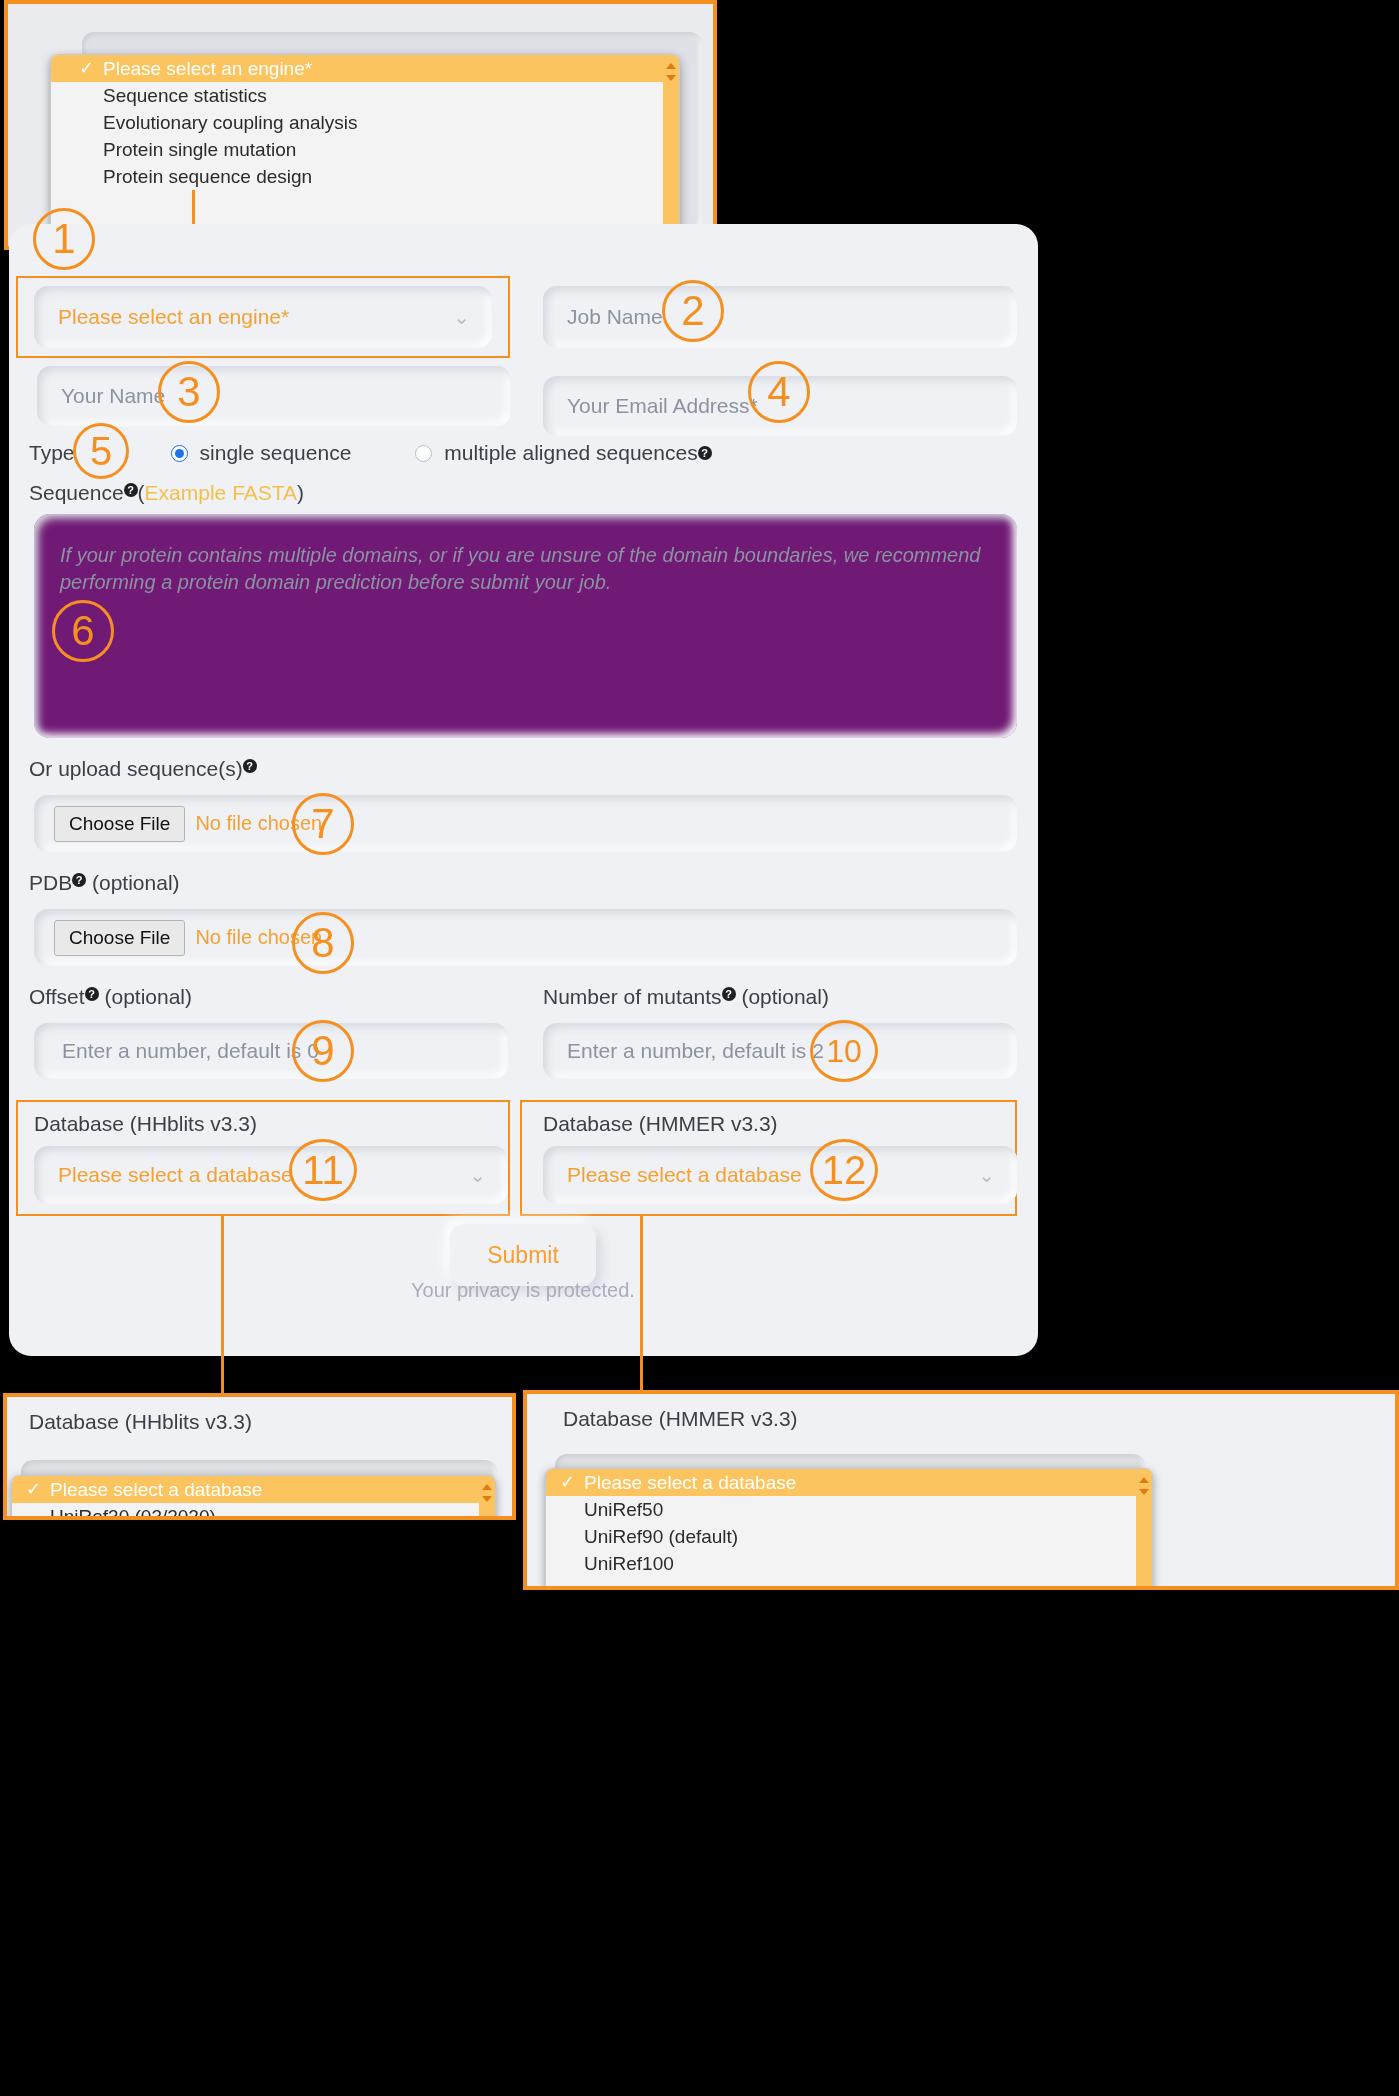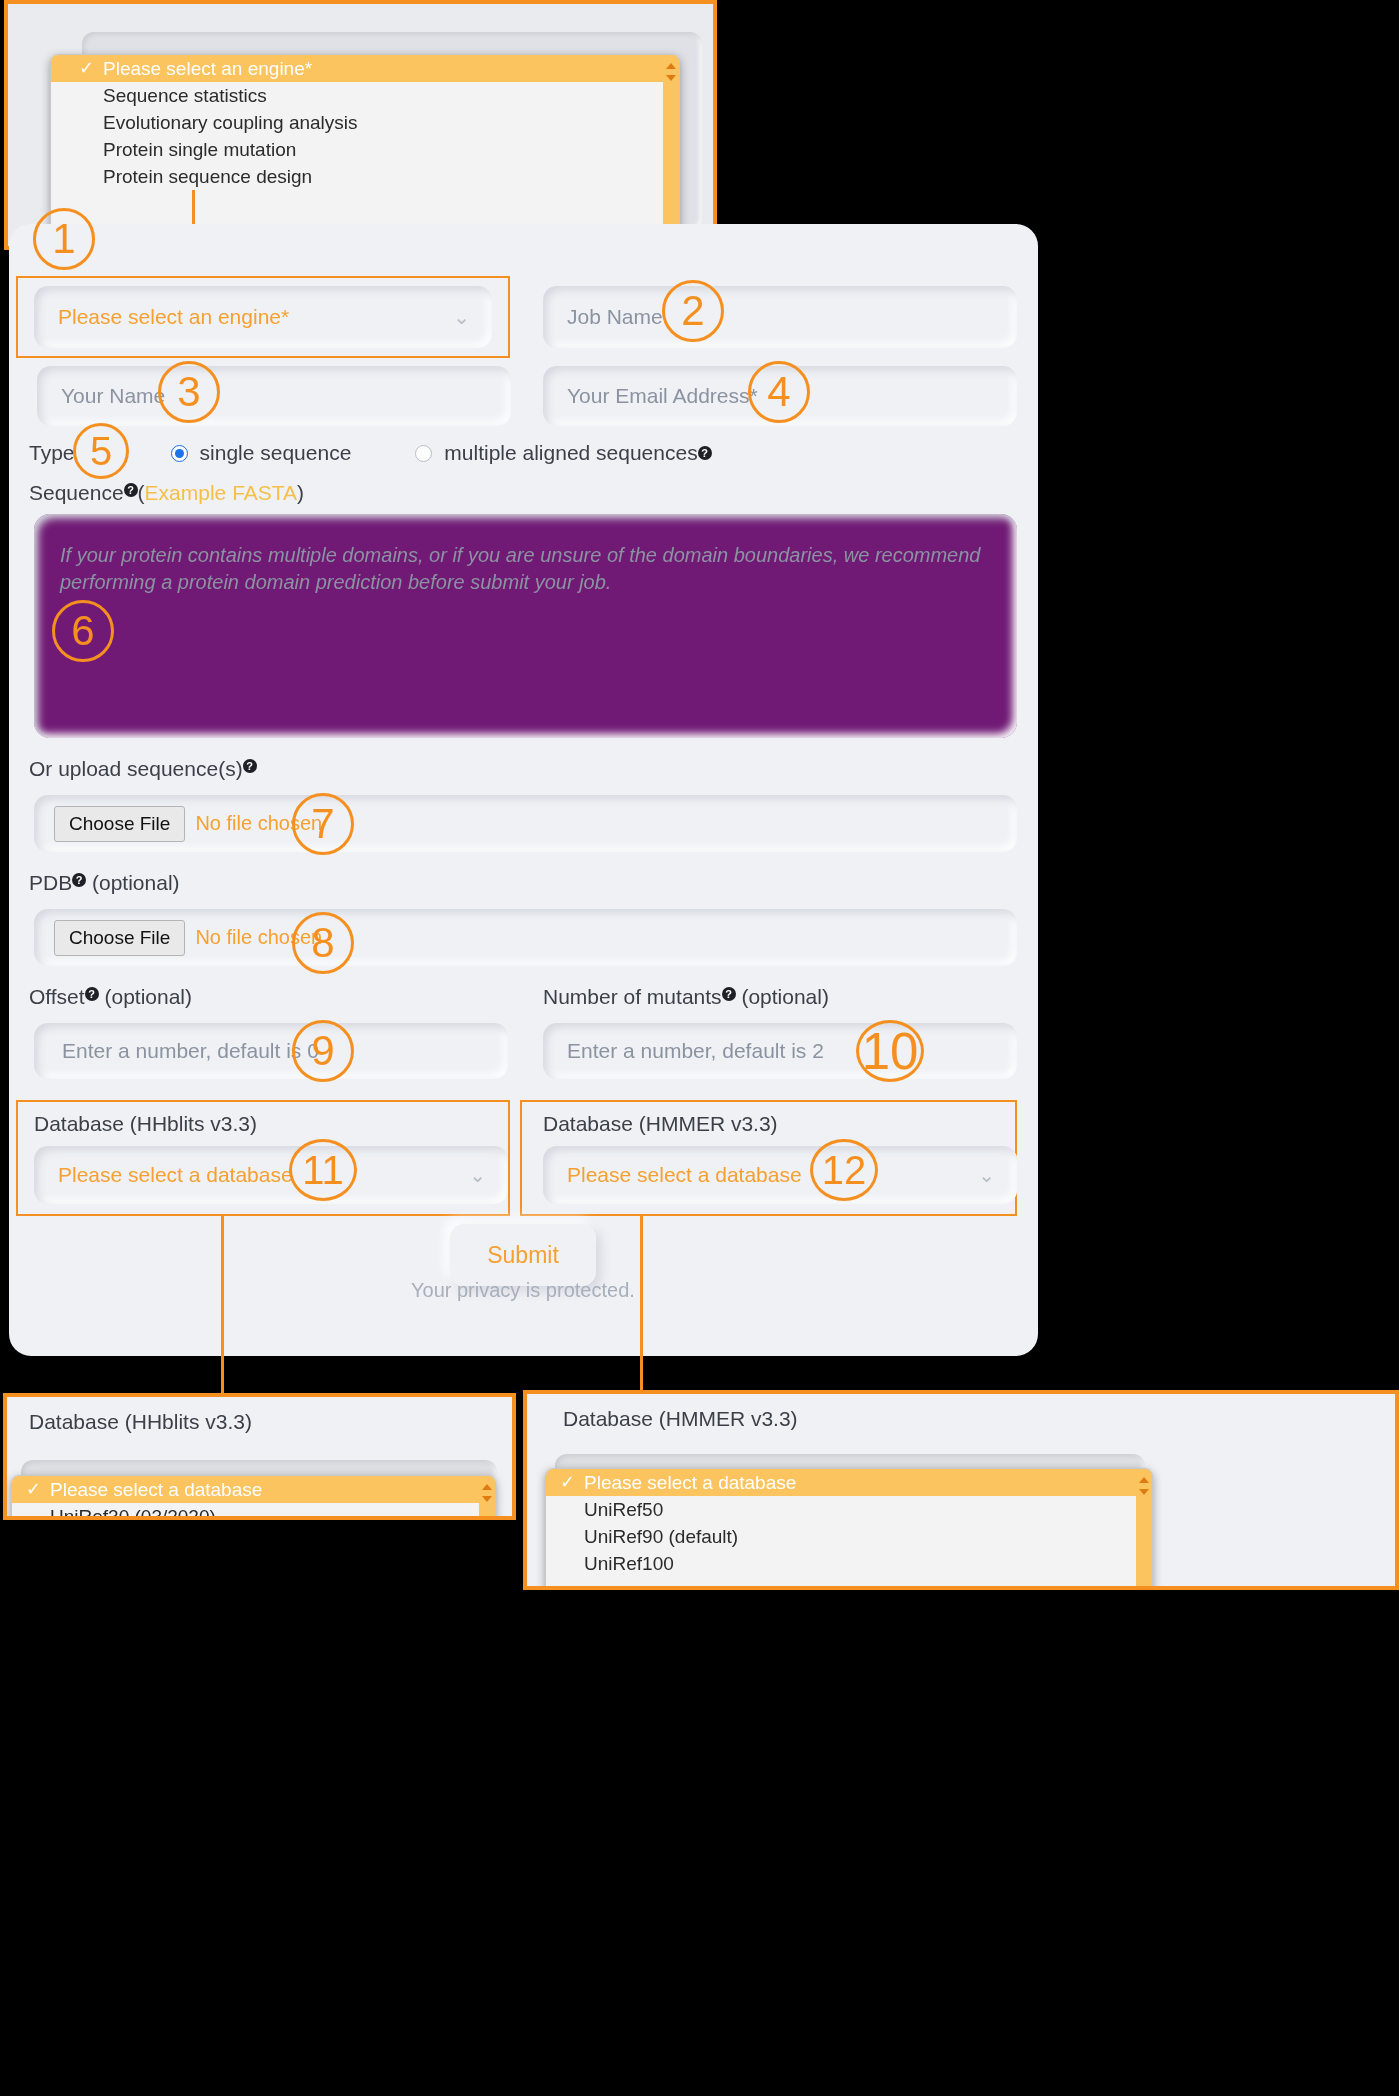--- a/index.html
+++ b/index.html
@@ -233,21 +233,21 @@
       <span class="field-text orange-text">Please select an engine*</span>
       <span class="chev">⌄</span>
     </div>
     <div class="input-neu" style="position:absolute; left:534px; top:62px; width:474px; height:62px;">
       <span class="field-text">Job Name</span>
     </div>
 
     <div class="input-neu" style="position:absolute; left:28px; top:142px; width:474px; height:60px;">
       <span class="field-text">Your Name</span>
     </div>
-    <div class="input-neu" style="position:absolute; left:534px; top:142px; width:474px; height:60px;">
+    <div class="input-neu" style="position:absolute; left:534px; top:152px; width:474px; height:60px;">
       <span class="field-text">Your Email Address*</span>
     </div>
 
     <div style="position:absolute; left:20px; top:217px; display:flex; align-items:center;">
       <span class="label-txt">Type</span>
       <span style="display:inline-flex; align-items:center; margin-left:96px;">
         <span class="radio-outer on"></span>
         <span class="label-txt" style="margin-left:12px;">single sequence</span>
       </span>
       <span style="display:inline-flex; align-items:center; margin-left:64px;">
@@ -318,21 +318,21 @@
 
   <div class="callout" style="left:33px; top:208px; width:62px; height:62px; font-size:42px;">1</div>
   <div class="callout" style="left:662px; top:280px; width:62px; height:62px; font-size:42px;">2</div>
   <div class="callout" style="left:158px; top:361px; width:62px; height:62px; font-size:42px;">3</div>
   <div class="callout" style="left:748px; top:361px; width:62px; height:62px; font-size:42px;">4</div>
   <div class="callout" style="left:73px; top:423px; width:56px; height:56px; font-size:40px;">5</div>
   <div class="callout" style="left:52px; top:600px; width:62px; height:62px; font-size:42px;">6</div>
   <div class="callout" style="left:292px; top:793px; width:62px; height:62px; font-size:42px;">7</div>
   <div class="callout" style="left:292px; top:912px; width:62px; height:62px; font-size:42px;">8</div>
   <div class="callout" style="left:292px; top:1020px; width:62px; height:62px; font-size:42px;">9</div>
-  <div class="callout" style="left:856px; top:1020px; width:68px; height:62px; font-size:51px;">10</div>
+  <div class="callout" style="left:810px; top:1020px; width:68px; height:62px; font-size:32px;">10</div>
   <div class="callout" style="left:289px; top:1139px; width:68px; height:62px; font-size:40px;">11</div>
   <div class="callout" style="left:810px; top:1139px; width:68px; height:62px; font-size:40px;">12</div>
 
   <div class="leader" style="left:221px; top:1215px; width:3px; height:180px;"></div>
   <div class="leader" style="left:640px; top:1215px; width:3px; height:180px;"></div>
 
   <div class="bot-frame" style="left:3px; top:1393px; width:513px; height:127px;">
     <div class="bot-label" style="left:22px; top:13px;">Database (HHblits v3.3)</div>
     <div class="bot-behind" style="left:14px; top:63px; width:476px; height:54px;"></div>
     <div class="bot-popup" style="left:4px; top:78px; width:485px; height:72px;">

